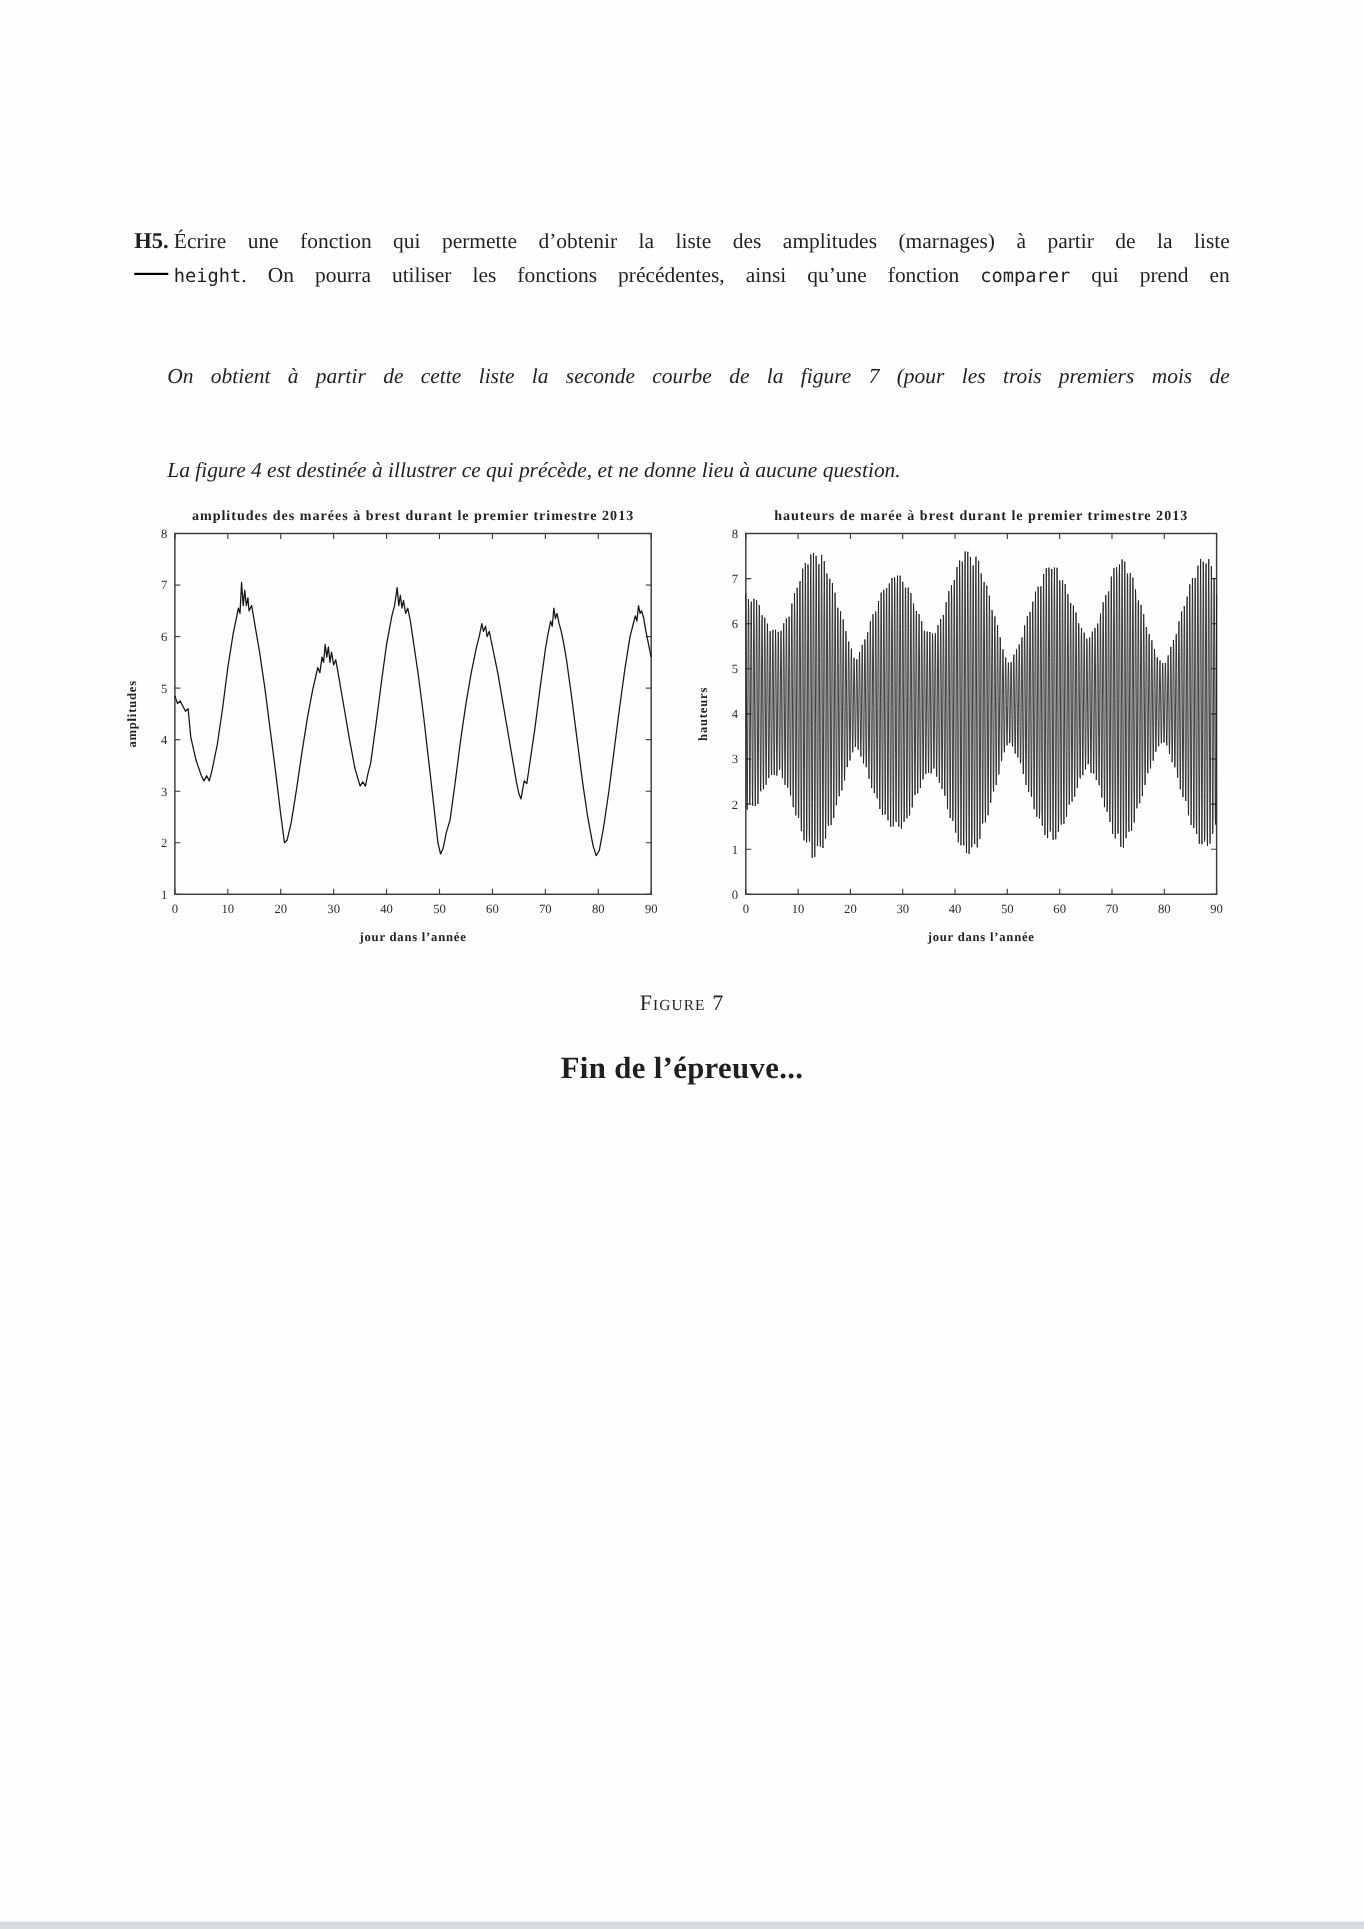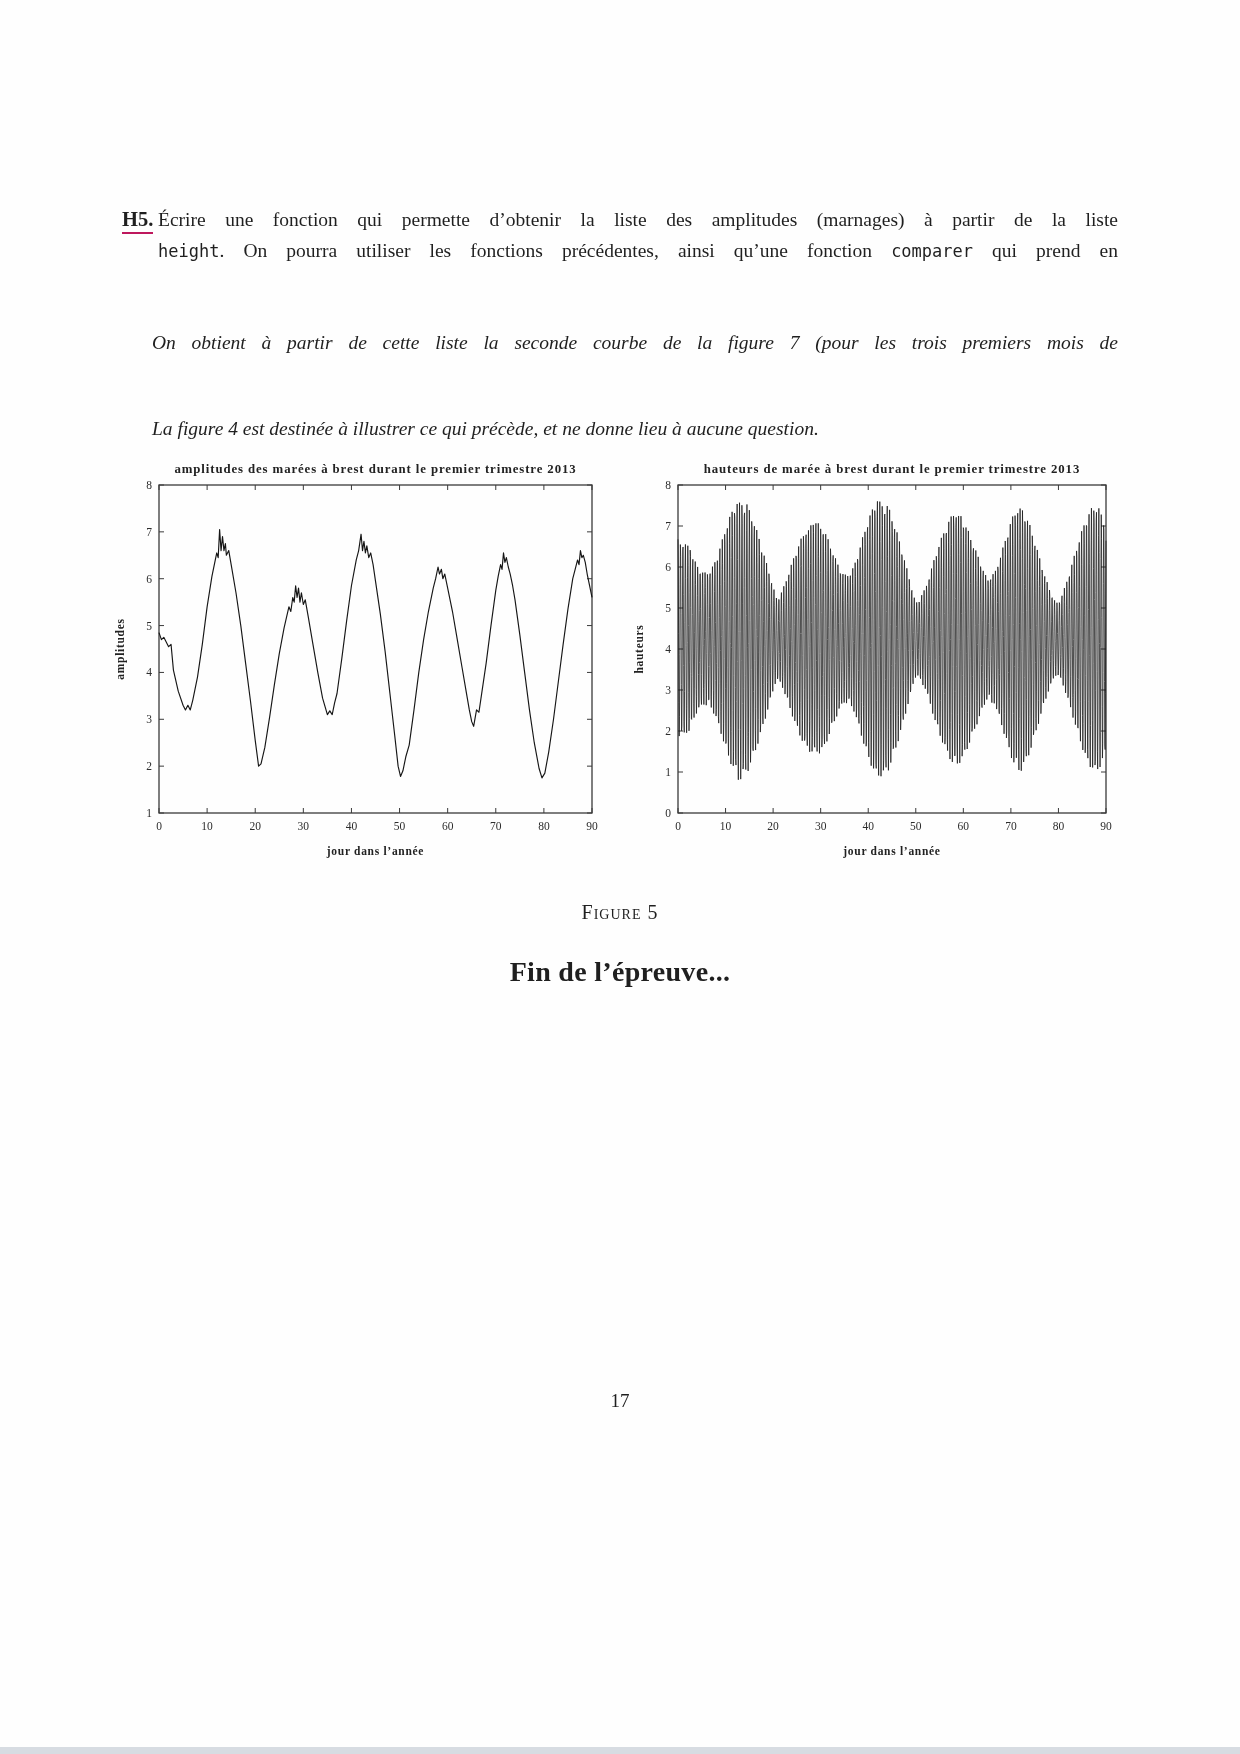--- a/index.html
+++ b/index.html
@@ -4,21 +4,21 @@
 <style>
   html,body{margin:0;padding:0;background:#ffffff;}
   .page{
     position:relative;width:1240px;height:1754px;background:#fefefef5;
     font-family:"Liberation Serif",serif;color:#1f1f1f;overflow:hidden;
   }
   
   .qblock{position:absolute;left:122px;top:204px;width:996px;}
   .qlabel{
     position:absolute;left:0;top:2px;font-weight:bold;font-size:20.5px;
-    border-bottom:2px solid #be185d;padding-bottom:0px;line-height:26px;
+    border-bottom:2px solid #000000;padding-bottom:16px;line-height:26px;
   }
   .qlines{margin-left:36px;}
   .qline{font-size:19.5px;line-height:31px;text-align:justify;text-align-last:justify;}
   .qline.last{text-align-last:left;}
   .mono{font-family:"DejaVu Sans Mono",monospace;font-size:17px;}
   
   .itblock{
     position:absolute;left:122px;top:313px;width:996px;
     font-style:italic;font-size:19.5px;line-height:35px;
   }
@@ -185,21 +185,20 @@
         <line x1="49" y1="42" x2="54" y2="42" stroke="#3a3a3a" stroke-width="1"></line>
         <line x1="477" y1="42" x2="472" y2="42" stroke="#3a3a3a" stroke-width="1"></line>
         <text x="42" y="46" text-anchor="end" class="tick">8</text>
         <text x="263" y="30" text-anchor="middle" class="ctitle">hauteurs de marée à brest durant le premier trimestre 2013</text>
         <text x="263" y="412" text-anchor="middle" class="clabel">jour dans l’année</text>
         <text x="14" y="206" text-anchor="middle" class="clabel" transform="rotate(-90 14 206)">hauteurs</text>
         <path d="M49.00 96.32L49.30 123.88L49.59 190.51L49.89 259.49L50.19 293.09L50.49 273.22L50.78 211.16L51.08 141.17L51.38 101.57L51.67 113.32L51.97 170.39L52.27 241.55L52.57 287.73L52.86 283.50L53.16 231.04L53.46 159.05L53.76 107.04L54.05 103.99L54.35 151.19L54.65 222.52L54.94 278.82L55.24 289.36L55.54 248.62L55.84 179.15L56.13 119.14L56.43 101.38L56.73 135.36L57.02 202.20L57.32 265.15L57.62 289.78L57.92 262.82L58.21 199.30L58.51 134.18L58.81 102.73L59.11 122.31L59.40 182.29L59.70 249.84L60.00 287.84L60.29 275.35L60.59 219.09L60.89 149.84L61.19 107.11L61.48 113.59L61.78 164.30L62.08 230.46L62.38 275.78L62.67 276.42L62.97 233.45L63.27 171.54L63.56 124.04L63.86 116.28L64.16 151.94L64.46 210.97L64.75 260.87L65.05 274.57L65.35 245.13L65.64 189.21L65.94 137.67L66.24 118.53L66.54 141.73L66.83 194.02L67.13 246.46L67.43 270.49L67.72 253.44L68.02 205.24L68.32 152.51L68.62 123.93L68.91 134.85L69.21 178.91L69.51 231.69L69.81 264.29L70.10 259.13L70.40 219.43L70.70 167.24L70.99 131.17L71.29 130.74L71.59 165.80L71.89 216.81L72.18 255.77L72.48 261.53L72.78 231.34L73.08 182.04L73.37 140.61L73.67 129.64L73.97 154.89L74.26 202.29L74.56 245.74L74.86 261.54L75.16 241.25L75.45 196.25L75.75 150.62L76.05 129.50L76.34 144.71L76.64 188.15L76.94 236.11L77.24 262.21L77.53 251.89L77.83 210.46L78.13 161.30L78.42 131.35L78.72 136.83L79.02 174.48L79.32 223.46L79.61 256.92L79.91 256.68L80.21 223.46L80.51 174.39L80.80 136.38L81.10 130.61L81.40 160.78L81.69 210.74L81.99 253.17L82.29 264.48L82.59 238.04L82.88 187.69L83.18 140.88L83.48 123.62L83.78 145.99L84.07 196.31L84.37 247.20L84.67 270.50L84.96 252.82L85.26 203.25L85.56 148.68L85.86 119.25L86.15 131.66L86.45 179.74L86.75 237.47L87.04 273.05L87.34 266.67L87.64 220.77L87.94 159.97L88.23 117.69L88.53 117.80L88.83 161.16L89.13 224.63L89.42 273.41L89.72 280.14L90.02 240.21L90.31 174.82L90.61 119.71L90.91 105.66L91.21 141.26L91.50 207.77L91.80 268.90L92.10 290.80L92.39 260.44L92.69 193.53L92.99 126.44L93.29 96.37L93.58 120.80L93.88 187.29L94.18 259.83L94.47 298.31L94.77 280.70L95.07 215.66L95.37 138.30L95.66 91.28L95.96 101.25L96.26 163.76L96.56 245.18L96.85 300.56L97.15 298.81L97.45 240.06L97.74 155.94L98.04 92.59L98.34 85.34L98.64 139.02L98.93 224.83L99.23 295.79L99.53 312.47L99.82 264.87L100.12 178.41L100.42 100.33L100.72 73.90L101.01 114.44L101.31 200.45L101.61 284.90L101.91 321.04L102.20 288.45L102.50 204.39L102.80 114.71L103.09 68.82L103.39 92.48L103.69 173.32L103.99 267.35L104.28 322.82L104.58 308.76L104.88 232.25L105.18 134.86L105.47 70.10L105.77 74.00L106.07 145.07L106.36 244.38L106.66 316.46L106.96 322.05L107.26 258.52L107.55 160.91L107.85 80.15L108.15 60.99L108.44 116.52L108.74 218.44L109.04 309.97L109.34 336.78L109.63 286.49L109.93 188.42L110.23 97.01L110.53 59.68L110.82 96.08L111.12 188.39L111.42 286.49L111.71 336.15L112.01 307.32L112.31 217.83L112.61 117.97L112.90 62.24L113.20 80.15L113.50 160.07L113.79 260.42L114.09 326.06L114.39 320.47L114.69 245.91L114.98 144.25L115.28 72.89L115.58 69.86L115.88 134.33L116.17 232.82L116.47 311.30L116.77 326.56L117.06 269.96L117.36 172.34L117.66 87.22L117.96 61.45L118.25 110.06L118.55 204.88L118.85 293.63L119.14 327.96L119.44 289.76L119.74 200.71L120.04 110.00L120.33 67.14L120.63 94.95L120.93 177.41L121.23 268.90L121.52 319.38L121.82 301.81L122.12 226.61L122.41 135.50L122.71 78.37L123.01 85.97L123.31 153.34L123.60 242.99L123.90 305.75L124.20 307.72L124.49 248.61L124.79 161.45L125.09 94.11L125.39 83.20L125.68 133.75L125.98 217.28L126.28 287.78L126.58 307.07L126.87 265.44L127.17 186.53L127.47 113.91L127.76 87.02L128.06 119.76L128.36 193.31L128.66 266.98L128.95 300.64L129.25 276.65L129.55 209.05L129.84 135.38L130.14 95.95L130.44 111.55L130.74 172.58L131.03 244.95L131.33 289.10L131.63 281.63L131.93 227.67L132.22 157.53L132.52 109.64L132.82 109.55L133.11 156.26L133.41 223.36L133.71 273.97L134.01 280.98L134.30 241.58L134.60 178.23L134.90 125.88L135.19 112.67L135.49 144.83L135.79 203.83L136.09 256.98L136.38 275.62L136.68 250.49L136.98 196.34L137.27 143.28L137.57 120.04L137.87 138.43L138.17 187.37L138.46 239.50L138.76 266.50L139.06 254.44L139.36 210.96L139.65 160.55L139.95 130.73L140.25 137.00L140.54 174.80L140.84 222.68L141.14 254.42L141.44 253.41L141.73 221.31L142.03 176.55L142.33 143.74L142.63 140.17L142.92 166.69L143.22 207.87L143.52 240.94L143.81 248.37L144.11 227.18L144.41 189.93L144.71 157.25L145.00 146.59L145.30 162.82L145.60 196.11L145.89 227.82L146.19 240.93L146.49 229.19L146.79 200.01L147.08 169.87L147.38 155.02L147.68 161.99L147.98 187.36L148.27 217.51L148.57 235.86L148.87 232.25L149.16 208.53L149.46 177.62L149.76 156.51L150.06 156.54L150.35 178.31L150.65 210.35L150.95 235.11L151.24 238.62L151.54 218.39L151.84 185.07L152.14 156.86L152.43 149.57L152.73 167.76L153.03 201.94L153.32 233.48L153.62 244.81L153.92 229.34L154.22 194.59L154.51 159.33L154.81 143.24L155.11 155.93L155.41 191.23L155.70 230.15L156.00 251.09L156.30 241.82L156.59 206.60L156.89 164.30L157.19 138.29L157.49 143.54L157.78 178.00L158.08 223.30L158.38 254.50L158.68 253.92L158.97 220.93L159.27 172.98L159.57 136.37L159.86 131.80L160.16 162.69L160.46 212.80L160.76 254.75L161.05 264.98L161.35 236.98L161.65 185.35L161.94 138.20L162.24 121.87L162.54 146.19L162.84 198.63L163.13 250.72L163.43 273.45L163.73 253.56L164.02 201.17L164.32 144.66L164.62 115.31L164.92 129.96L165.21 181.39L165.51 241.83L165.81 277.94L166.11 269.21L166.40 219.59L166.70 155.78L167.00 112.89L167.29 115.09L167.59 162.02L167.89 228.52L168.19 277.99L168.48 282.75L168.78 239.46L169.08 171.33L169.38 115.67L169.67 103.45L169.97 142.07L170.27 210.96L170.56 272.45L170.86 292.45L171.16 259.28L171.46 190.51L171.75 123.65L172.05 95.68L172.35 122.63L172.64 190.36L172.94 261.94L173.24 297.80L173.54 277.75L173.83 212.22L174.13 136.87L174.43 93.18L174.73 105.60L175.02 167.90L175.32 246.25L175.62 297.59L175.91 293.29L176.21 235.13L176.51 154.62L176.81 95.95L177.10 91.71L177.40 144.82L177.70 226.34L177.99 290.64L178.29 302.66L178.59 256.11L178.89 176.81L179.18 108.33L179.48 87.33L179.78 125.57L180.08 203.34L180.37 278.26L180.67 308.81L180.97 277.29L181.26 200.10L181.56 120.31L181.86 82.36L182.16 106.68L182.45 179.51L182.75 261.12L183.05 308.36L183.34 294.22L183.64 224.95L183.94 137.66L184.24 81.92L184.53 89.58L184.83 154.85L185.13 241.19L185.42 301.24L185.72 304.27L186.02 247.70L186.32 161.57L186.61 93.07L186.91 80.34L187.21 132.37L187.51 217.69L187.80 289.24L188.10 308.47L188.40 266.35L188.69 186.26L188.99 110.22L189.29 80.32L189.59 113.80L189.88 193.10L190.18 273.45L190.48 310.35L190.78 284.28L191.07 210.33L191.37 129.47L191.67 85.87L191.96 101.83L192.26 169.56L192.56 252.09L192.86 304.09L193.15 296.76L193.45 233.81L193.75 149.81L194.04 91.82L194.34 91.26L194.64 147.66L194.94 229.53L195.23 291.88L195.53 300.99L195.83 252.61L196.13 173.91L196.42 108.20L196.72 91.14L197.02 131.32L197.31 206.02L197.61 274.04L197.91 298.40L198.21 266.49L198.50 196.52L198.80 127.19L199.10 96.25L199.39 119.98L199.69 184.60L199.99 254.29L200.29 291.01L200.58 275.28L200.88 216.50L201.18 147.37L201.47 105.69L201.77 113.71L202.07 166.26L202.37 233.99L202.66 279.77L202.96 279.06L203.26 233.02L203.56 167.49L203.85 118.47L204.15 112.35L204.45 151.70L204.74 214.32L205.04 265.71L205.34 278.13L205.64 245.51L205.93 186.44L206.23 133.47L206.53 115.31L206.83 141.22L207.12 196.35L207.42 250.18L207.72 273.44L208.01 254.03L208.31 203.27L208.61 149.35L208.91 121.66L209.20 134.77L209.50 180.79L209.80 234.07L210.09 265.50L210.39 258.41L210.69 217.40L210.99 165.33L211.28 130.50L211.58 131.70L211.88 167.81L212.17 218.68L212.47 256.39L212.77 260.55L213.07 229.32L213.36 180.21L213.66 140.22L213.96 131.05L214.26 157.26L214.55 204.10L214.85 245.74L215.15 259.56L215.44 238.42L215.74 194.30L216.04 150.70L216.34 131.61L216.63 147.72L216.93 190.37L217.23 236.25L217.53 260.13L217.82 248.72L218.12 208.00L218.42 160.84L218.71 133.07L219.01 139.76L219.31 177.04L219.61 224.31L219.90 255.66L220.20 254.04L220.50 220.88L220.79 173.11L221.09 136.95L221.39 132.66L221.69 163.25L221.98 212.45L222.28 253.34L222.58 263.09L222.88 235.65L223.17 185.74L223.47 140.62L223.77 125.32L224.06 148.73L224.36 198.47L224.66 247.43L224.96 268.52L225.25 250.02L225.55 200.85L225.85 147.56L226.14 119.70L226.44 133.40L226.74 182.11L227.04 239.60L227.33 274.14L227.63 265.95L227.93 218.58L228.22 157.41L228.52 116.10L228.82 118.07L229.12 163.21L229.41 227.43L229.71 275.50L230.01 280.43L230.31 238.46L230.60 171.81L230.90 116.93L231.20 104.57L231.49 142.54L231.79 210.88L232.09 272.30L232.39 292.58L232.68 259.57L232.98 190.47L233.28 122.86L233.58 94.28L233.87 121.37L234.17 190.25L234.47 263.56L234.76 300.67L235.06 280.34L235.36 212.80L235.66 134.59L235.95 88.85L236.25 101.49L236.55 166.54L236.84 248.89L237.14 303.25L237.44 299.03L237.74 237.58L238.03 151.94L238.33 89.12L238.63 84.26L238.92 141.02L239.22 228.98L239.52 299.76L239.82 313.95L240.11 263.07L240.41 174.44L240.71 96.54L241.01 72.51L241.30 116.22L241.60 204.32L241.90 288.68L242.19 322.71L242.49 287.05L242.79 200.62L243.09 110.55L243.38 66.50L243.68 93.29L243.98 176.90L244.28 271.71L244.57 325.41L244.87 308.10L245.17 228.77L245.46 130.63L245.76 67.61L246.06 74.69L246.36 148.51L246.65 249.06L246.95 321.49L247.25 325.42L247.54 257.77L247.84 154.98L248.14 73.39L248.44 58.33L248.73 118.97L249.03 222.34L249.33 309.09L249.63 332.46L249.92 281.08L250.22 184.46L250.52 94.03L250.81 58.63L251.11 98.52L251.41 192.59L251.71 289.05L252.00 333.26L252.30 301.90L252.60 213.22L252.89 116.41L253.19 63.32L253.49 82.33L253.79 164.07L254.08 264.04L254.38 327.31L254.68 317.61L254.97 241.26L255.27 140.98L255.57 71.76L255.87 71.00L256.16 138.30L256.46 236.27L256.76 312.13L257.06 324.34L257.35 265.88L257.65 168.56L257.95 85.73L258.24 63.02L258.54 113.80L258.84 208.85L259.14 295.84L259.43 327.33L259.73 286.66L260.03 196.74L260.33 107.16L260.62 66.84L260.92 97.50L261.22 181.28L261.51 271.78L261.81 319.57L262.11 299.21L262.41 222.77L262.70 132.71L263.00 78.30L263.30 88.67L263.59 157.23L263.89 245.75L264.19 305.72L264.49 304.88L264.78 244.62L265.08 158.66L265.38 94.22L265.67 86.07L265.97 137.77L266.27 220.22L266.57 288.04L266.86 304.53L267.16 261.53L267.46 183.42L267.76 113.30L268.05 89.35L268.35 123.69L268.65 196.54L268.94 267.55L269.24 298.14L269.54 272.49L269.84 205.64L270.13 134.78L270.43 98.48L270.73 115.77L271.02 176.15L271.32 245.90L271.62 286.93L271.92 277.57L272.21 223.99L272.51 156.26L272.81 111.59L273.11 113.66L273.40 160.17L273.70 224.75L274.00 271.92L274.29 276.58L274.59 237.33L274.89 176.64L275.19 127.98L275.48 117.37L275.78 149.49L276.08 205.71L276.38 254.89L276.67 270.62L276.97 245.38L277.27 194.09L277.56 145.30L277.86 125.31L278.16 144.03L278.46 190.07L278.75 237.64L279.05 260.99L279.35 248.33L279.64 207.73L279.94 162.12L280.24 136.30L280.54 143.48L280.83 178.56L281.13 221.55L281.43 248.97L281.73 246.64L282.02 217.01L282.32 177.20L282.62 149.10L282.91 147.31L283.21 171.62L283.51 207.74L283.81 235.69L284.10 240.85L284.40 221.59L284.70 189.48L284.99 162.44L285.29 154.68L285.59 168.99L285.89 197.27L286.18 223.94L286.48 234.60L286.78 223.93L287.08 198.32L287.37 172.08L287.67 159.42L287.97 166.23L288.26 189.32L288.56 216.35L288.86 232.44L289.16 228.48L289.45 206.36L289.75 178.00L290.05 159.01L290.34 159.80L290.64 180.61L290.94 210.55L291.24 233.19L291.53 235.66L291.83 215.95L292.13 184.38L292.42 158.20L292.72 152.17L293.02 170.25L293.32 202.99L293.61 232.38L293.91 242.05L294.21 226.25L294.51 193.23L294.80 160.97L295.10 147.36L295.40 160.30L295.69 193.13L295.99 228.03L296.29 245.69L296.59 236.42L296.88 204.02L297.18 165.79L297.48 142.90L297.77 148.73L298.07 181.05L298.37 222.72L298.67 250.75L298.96 249.01L299.26 217.49L299.56 172.80L299.86 139.49L300.15 136.50L300.45 166.45L300.75 213.66L301.04 252.31L301.34 260.66L301.64 233.07L301.94 183.82L302.23 139.74L302.53 125.55L302.83 150.05L303.13 200.72L303.42 250.07L303.72 270.57L304.02 249.99L304.31 198.67L304.61 144.33L304.91 117.15L305.21 132.97L305.50 184.12L305.80 243.04L306.10 277.04L306.39 266.68L306.69 216.74L306.99 154.09L307.29 113.22L307.58 117.27L307.88 164.93L308.18 230.66L308.47 278.36L308.77 281.23L309.07 236.77L309.37 168.70L309.66 114.29L309.96 103.97L310.26 144.31L310.56 213.92L310.85 274.67L311.15 292.73L311.45 257.43L311.74 187.46L312.04 120.99L312.34 94.83L312.64 124.09L312.93 193.42L313.23 265.08L313.53 299.49L313.82 277.05L314.12 209.33L314.42 133.11L314.72 90.41L315.01 105.32L315.31 170.43L315.61 250.40L315.91 301.14L316.20 294.31L316.50 232.99L316.80 150.41L317.09 91.90L317.39 90.04L317.69 146.50L317.99 230.78L318.28 296.68L318.58 307.62L318.88 256.95L319.18 171.95L319.47 99.15L319.77 78.85L320.07 122.83L320.36 207.51L320.66 286.44L320.96 316.06L321.26 279.64L321.55 196.67L321.85 112.50L322.15 73.49L322.44 101.53L322.74 181.71L323.04 270.47L323.34 318.94L323.63 299.95L323.93 223.30L324.23 130.67L324.53 72.99L324.82 82.44L325.12 154.89L325.42 248.92L325.71 312.98L326.01 312.38L326.31 248.19L326.61 155.54L326.90 84.54L327.20 74.35L327.50 130.90L327.79 223.41L328.09 301.18L328.39 320.41L328.69 271.24L328.98 181.59L329.28 100.87L329.58 72.98L329.88 111.58L330.17 196.69L330.47 281.73L330.77 319.90L331.06 289.97L331.36 208.05L331.66 119.30L331.96 73.15L332.25 94.41L332.55 170.78L332.85 259.98L333.14 313.19L333.44 301.73L333.74 232.54L334.04 144.00L334.33 84.65L334.63 86.58L334.93 148.07L335.22 234.92L335.52 299.45L335.82 306.67L336.12 253.28L336.41 169.08L336.71 100.38L337.01 84.49L337.31 129.49L337.60 210.14L337.90 282.02L338.20 306.00L338.49 269.56L338.79 193.26L339.09 119.21L339.39 87.92L339.68 115.82L339.98 186.88L340.28 261.75L340.57 299.58L340.87 280.29L341.17 215.22L341.47 140.51L341.76 97.00L342.06 107.93L342.36 166.53L342.66 240.15L342.95 288.46L343.25 285.53L343.55 233.77L343.84 162.11L344.14 109.91L344.44 105.27L344.74 149.97L345.03 218.86L345.33 274.05L345.63 285.71L345.93 248.21L346.22 182.79L346.52 125.53L346.82 107.45L347.11 137.73L347.41 199.05L347.71 257.50L348.01 281.33L348.30 258.18L348.60 201.49L348.90 142.70L349.19 113.84L349.49 130.06L349.79 181.69L350.09 239.99L350.38 273.14L350.68 263.58L350.98 217.34L351.28 160.26L351.57 123.60L351.87 126.88L352.17 167.51L352.46 222.66L352.76 262.05L353.06 264.62L353.36 229.72L353.65 177.12L353.95 135.76L354.25 127.87L354.54 157.00L354.84 206.53L355.14 249.09L355.44 261.74L355.73 238.30L356.03 192.30L356.33 149.08L356.63 132.07L356.92 150.01L357.22 192.44L357.52 235.80L357.81 256.52L358.11 243.80L358.41 205.30L358.71 161.99L359.00 137.57L359.30 145.17L359.60 180.30L359.89 223.47L360.19 251.66L360.49 249.69L360.79 217.68L361.08 172.68L361.38 139.39L361.68 136.60L361.97 166.60L362.27 213.51L362.57 251.67L362.87 259.66L363.16 231.87L363.46 184.40L363.76 143.34L364.06 131.14L364.35 154.37L364.65 200.17L364.95 243.37L365.24 260.32L365.54 242.57L365.84 198.27L366.14 151.35L366.43 127.87L366.73 141.52L367.03 185.70L367.32 236.61L367.62 266.11L367.92 257.24L368.22 213.97L368.51 159.51L368.81 123.86L369.11 127.28L369.41 168.82L369.70 226.29L370.00 268.14L370.30 270.76L370.59 231.79L370.89 171.95L371.19 123.98L371.49 114.79L371.78 150.32L372.08 211.82L372.38 265.71L372.68 282.06L372.97 250.86L373.27 188.32L373.57 128.44L373.86 104.57L374.16 130.77L374.46 193.63L374.76 259.06L375.05 290.80L375.35 270.49L375.65 208.28L375.94 137.79L376.24 97.97L376.54 111.55L376.84 172.10L377.13 247.00L377.43 294.94L377.73 288.83L378.03 231.04L378.32 152.64L378.62 96.69L378.92 94.59L379.21 148.47L379.51 229.48L379.81 293.25L380.11 304.15L380.40 255.23L380.70 172.55L381.00 101.30L381.29 81.13L381.59 124.05L381.89 207.36L382.19 285.47L382.48 315.04L382.78 279.10L383.08 196.67L383.38 112.67L383.67 73.49L383.97 101.33L384.27 181.66L384.56 270.70L384.86 319.31L385.16 300.27L385.46 223.38L385.75 130.47L386.05 72.62L386.35 82.10L386.64 154.35L386.94 249.71L387.24 314.92L387.54 314.52L387.83 249.17L388.13 154.91L388.43 81.76L388.72 70.20L389.02 128.08L389.32 224.87L389.62 306.90L389.91 326.98L390.21 275.24L390.51 180.83L390.81 95.77L391.10 65.56L391.40 106.43L391.70 196.75L391.99 287.10L392.29 327.75L392.59 295.35L392.89 208.66L393.18 115.76L393.48 67.45L393.78 89.68L394.07 169.60L394.37 263.05L394.67 318.98L394.97 307.13L395.26 234.47L395.56 141.20L395.86 78.46L396.16 80.31L396.45 145.32L396.75 237.20L397.05 305.50L397.34 313.18L397.64 256.67L397.94 167.50L398.24 94.69L398.53 77.81L398.83 125.57L399.13 210.98L399.43 286.99L399.72 312.26L400.02 273.69L400.32 193.13L400.61 115.06L400.91 82.03L401.21 111.57L401.51 186.42L401.80 265.08L402.10 304.66L402.40 284.30L402.69 216.12L402.99 138.06L403.29 92.77L403.59 104.31L403.88 165.37L404.18 241.83L404.48 291.83L404.78 288.65L405.07 235.02L405.37 161.06L405.67 107.37L405.96 102.83L406.26 148.85L406.56 219.37L406.86 275.57L407.15 287.22L407.45 248.95L407.75 182.64L408.04 124.93L408.34 106.94L408.64 137.57L408.94 199.05L409.23 257.32L409.53 280.82L409.83 257.61L410.13 201.42L410.42 143.52L410.72 115.37L411.02 131.50L411.31 182.04L411.61 238.72L411.91 270.64L412.21 261.15L412.50 216.48L412.80 161.80L413.10 126.99L413.39 130.38L413.69 169.06L413.99 221.07L414.29 257.88L414.58 259.99L414.88 227.30L415.18 178.53L415.47 140.47L415.77 133.38L416.07 160.26L416.37 205.59L416.66 244.31L416.96 255.63L417.26 234.23L417.56 192.65L417.85 154.01L418.15 139.12L418.45 155.31L418.74 192.84L419.04 230.73L419.34 248.49L419.64 237.18L419.93 203.88L420.23 167.23L420.53 147.03L420.82 153.77L421.12 183.04L421.42 218.35L421.72 240.40L422.01 237.65L422.31 212.32L422.61 178.80L422.91 155.48L423.20 154.65L423.50 176.06L423.80 207.41L424.09 231.43L424.39 235.38L424.69 217.80L424.99 188.88L425.28 164.31L425.58 157.34L425.88 171.38L426.18 198.33L426.47 223.29L426.77 232.73L427.07 221.89L427.36 197.12L427.66 172.01L427.96 159.73L428.26 167.18L428.55 190.49L428.85 216.98L429.15 232.06L429.44 227.27L429.74 205.03L430.04 177.41L430.34 159.60L430.63 161.17L430.93 182.06L431.23 211.38L431.53 233.05L431.82 234.64L432.12 214.55L432.42 183.26L432.71 157.87L433.01 152.78L433.31 171.51L433.61 204.37L433.90 233.48L434.20 242.46L434.50 225.79L434.79 191.67L435.09 158.56L435.39 145.04L435.69 159.38L435.98 194.55L436.28 231.62L436.58 249.92L436.88 238.59L437.17 202.97L437.47 162.17L437.77 138.80L438.06 146.45L438.36 181.83L438.66 226.05L438.96 254.71L439.25 251.48L439.55 217.03L439.85 169.57L440.14 135.19L440.44 133.50L440.74 166.46L441.04 216.77L441.33 256.89L441.63 264.13L441.93 233.49L442.22 180.94L442.52 135.14L442.82 121.79L443.12 149.23L443.41 203.32L443.71 254.66L444.01 274.59L444.31 251.20L444.60 196.36L444.90 139.78L445.20 112.88L445.49 131.36L445.79 186.09L446.09 247.51L446.39 281.66L446.68 268.90L446.98 215.22L447.28 149.47L447.57 107.91L447.87 114.17L448.17 165.85L448.47 235.28L448.76 284.24L449.06 285.13L449.36 236.49L449.66 164.29L449.95 108.10L450.25 99.40L450.55 143.91L450.84 218.01L451.14 281.19L451.44 298.21L451.74 258.80L452.03 183.73L452.33 113.94L452.63 88.20L452.93 121.55L453.22 196.58L453.52 272.39L453.82 306.98L454.11 280.58L454.41 206.88L454.71 125.94L455.01 82.40L455.30 100.88L455.60 172.08L455.90 257.39L456.19 309.85L456.49 299.99L456.79 232.38L457.09 143.58L457.38 82.38L457.68 82.97L457.98 145.89L458.28 237.11L458.57 306.30L458.87 315.15L459.17 258.27L459.46 166.48L459.76 90.07L460.06 71.26L460.36 120.89L460.65 212.17L460.95 295.14L461.25 324.02L461.54 282.46L461.84 192.80L462.14 104.05L462.44 65.12L462.73 97.85L463.03 184.85L463.33 277.24L463.63 324.46L463.92 300.97L464.22 220.15L464.52 125.32L464.81 67.65L465.11 79.85L465.41 156.51L465.71 256.05L466.00 322.05L466.30 318.44L466.60 247.86L466.89 149.50L467.19 76.88L467.49 69.24L467.79 131.11L468.08 228.71L468.38 308.50L468.68 326.04L468.97 272.09L469.27 176.80L469.57 92.56L469.87 65.35L470.16 109.64L470.46 200.68L470.76 288.04L471.06 323.99L471.35 289.55L471.65 204.39L471.95 115.59L472.24 71.62L472.54 95.77L472.84 174.26L473.14 263.67L473.43 315.08L473.73 300.81L474.03 229.34L474.32 140.28L474.62 82.45L474.92 87.07L475.22 150.97L475.51 238.62L475.81 301.93L476.11 306.59L476.41 250.71L476.70 165.45L477.00 97.66" fill="none" stroke="#161616" stroke-width="0.75" stroke-linejoin="round"></path>
       </svg>
   </div>
 
-  <div class="caption">Figure 5</div>
+  <div class="caption">Figure 7</div>
 
   <div class="fin">Fin de l’épreuve...</div>
 
-  <div class="pagenum">17</div>
 
   <div class="bottom-strip"></div>
 
 </div>
 
 </body></html>

